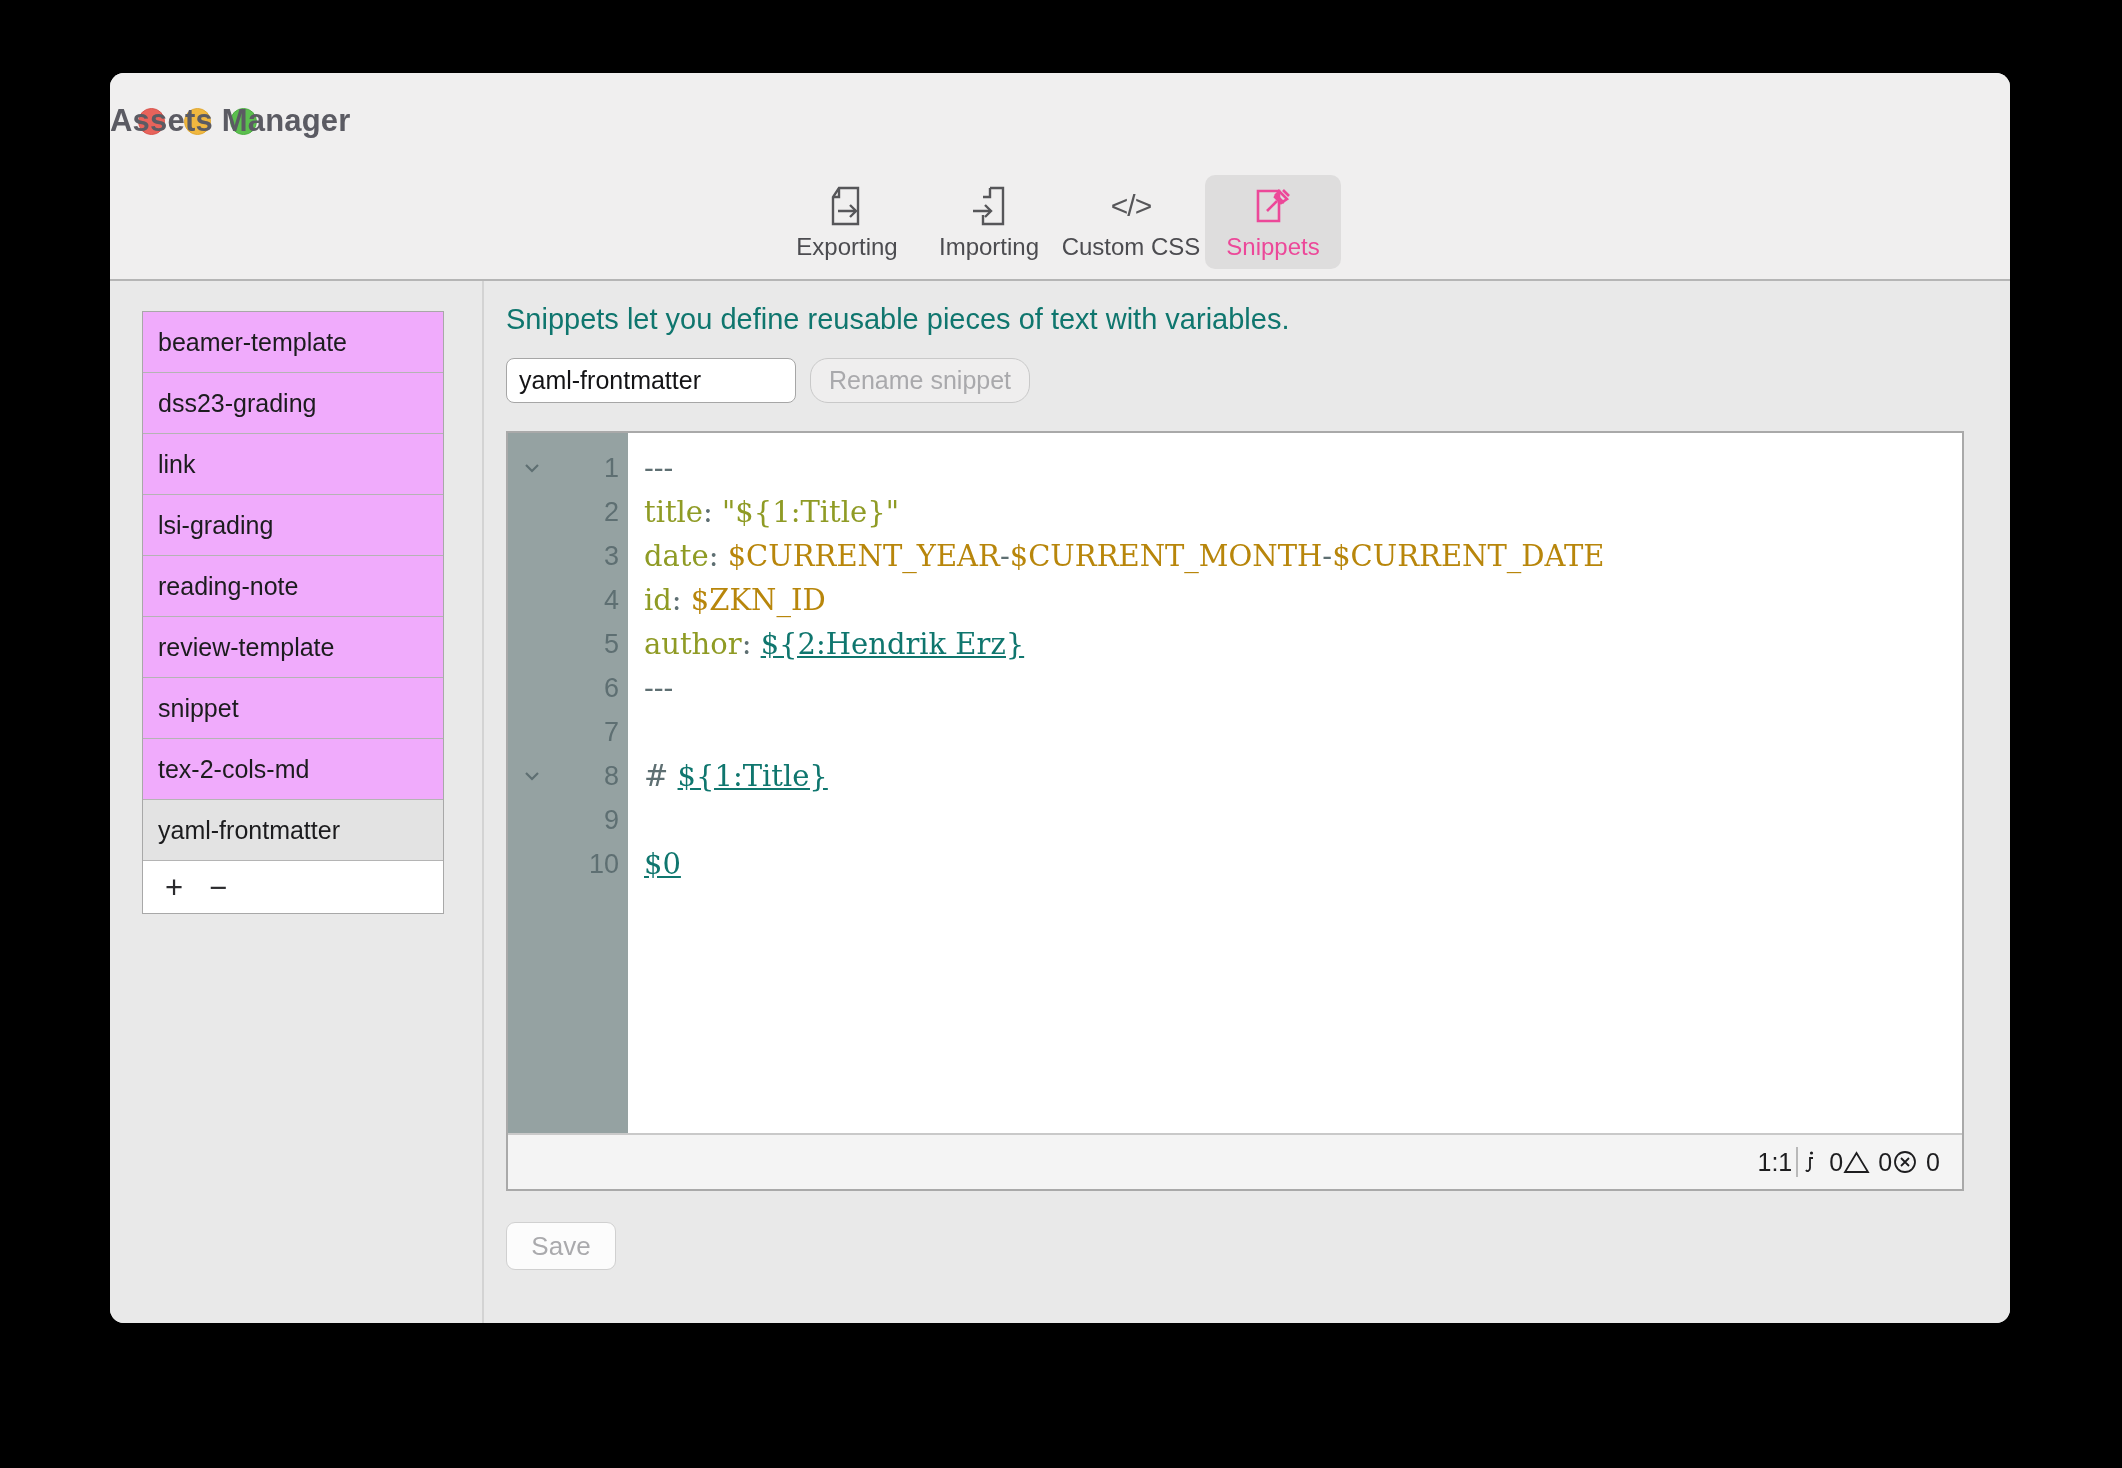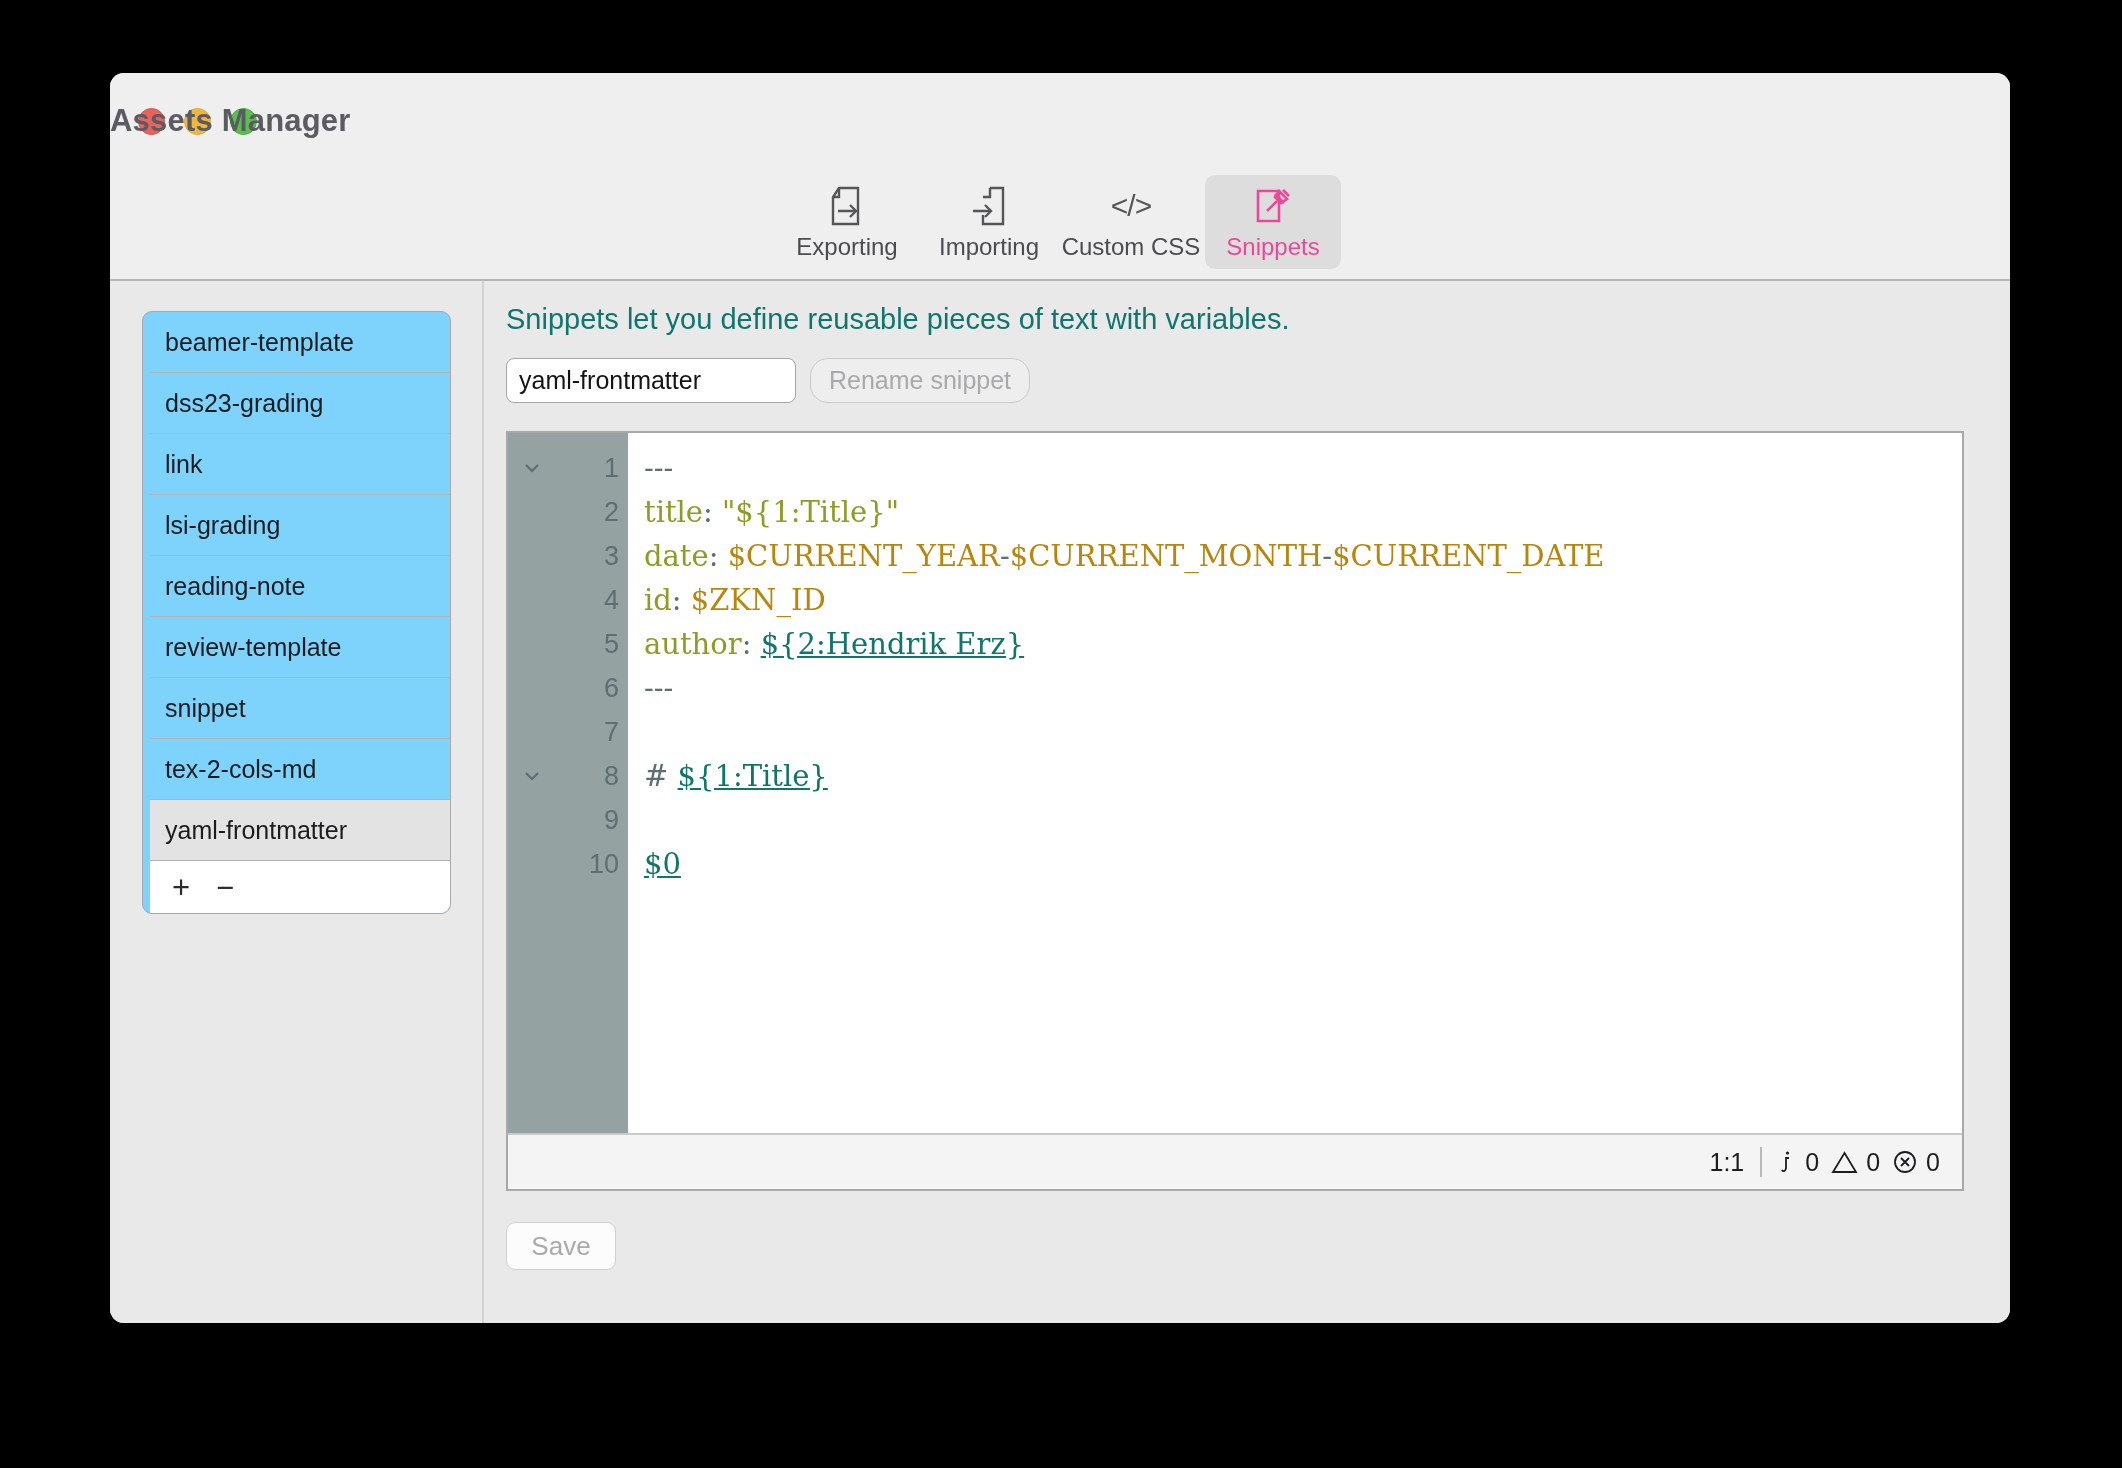--- a/index.html
+++ b/index.html
@@ -121,24 +121,23 @@
   
   .sidebar {
     flex: 0 0 374px;
     border-right: 2px solid #d3d3d3;
     padding: 30px 0 0 32px;
     box-sizing: border-box;
   }
   .snippet-list {
     width: 300px;
     border: 1px solid #a8a8a8;
-    background: #7dd3fc;
-    border-radius: 10px;
+    background: #f0abfc;
+    border-radius: 0;
     overflow: hidden;
-    padding-left: 7px;
   }
   .snippet-item {
     height: 61px;
     line-height: 61px;
     padding-left: 15px;
     font-size: 25px;
     color: #1c1c1e;
     border-bottom: 1px solid #b4b4b4;
     box-sizing: border-box;
     cursor: default;
@@ -281,21 +280,20 @@
   .tok-str   { color: #8f9b25; }
   .tok-hash  { color: #5e6f72; }
 
   .statusbar {
     flex: 0 0 56px;
     border-top: 2px solid #c9c9c9;
     background: #f4f4f4;
     display: flex;
     align-items: center;
     justify-content: flex-end;
-    gap: 12px;
     padding-right: 22px;
     font-size: 25px;
     color: #1d1d1f;
     box-sizing: border-box;
   }
   .sb-sep {
     width: 2px;
     height: 30px;
     background: #b9b9b9;
     margin: 0 4px;

